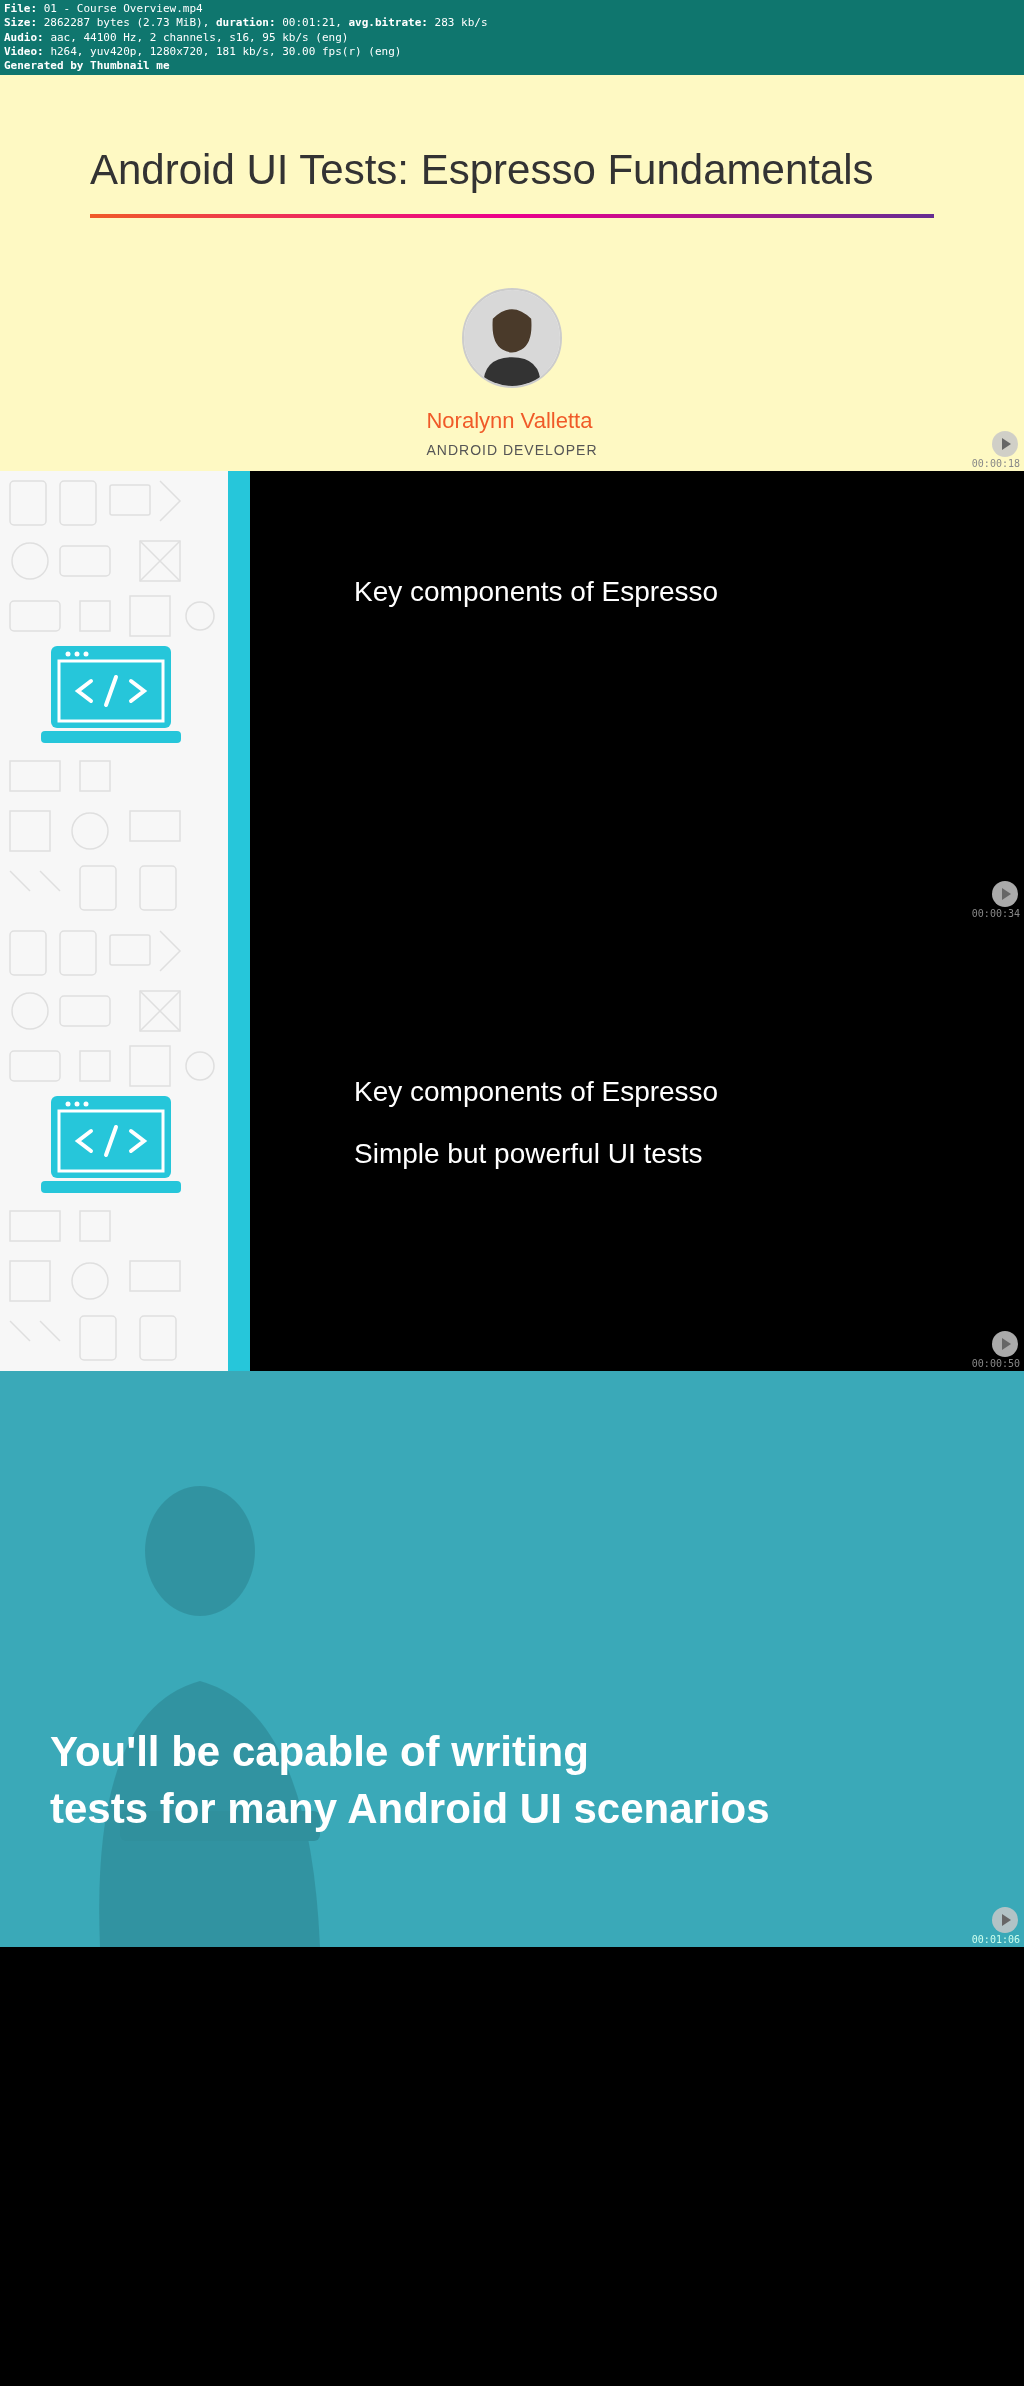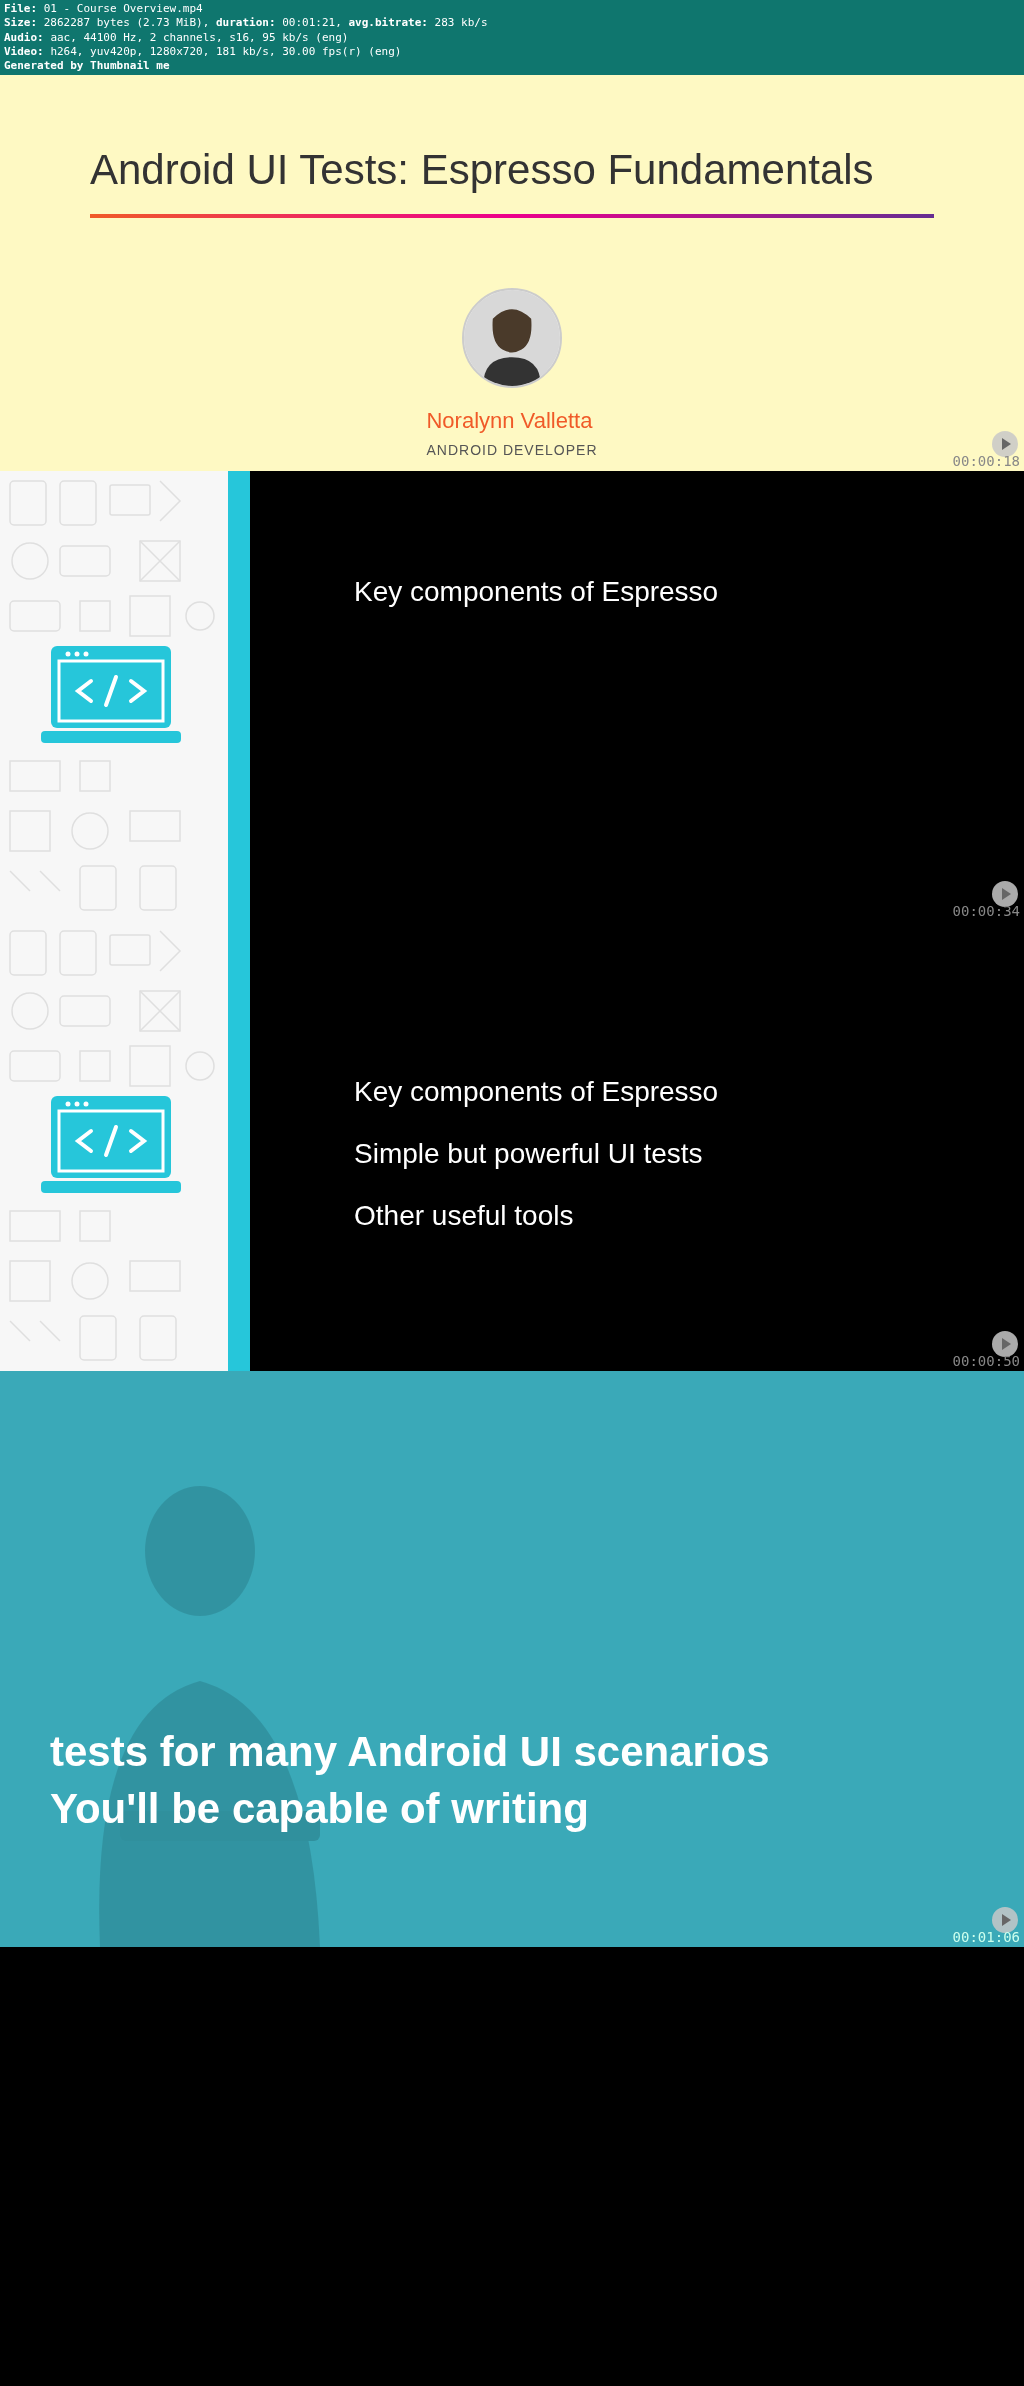--- a/index.html
+++ b/index.html
@@ -94,21 +94,21 @@
   border-left: 9px solid #666;
   border-top: 6px solid transparent;
   border-bottom: 6px solid transparent;
   margin-left: 2px;
 }
 .timecode {
   position: absolute;
   right: 4px;
   bottom: 2px;
   color: #888;
-  font-size: 14px;
+  font-size: 10px;
   font-family: monospace;
   margin-top: 7px;
 }
 
 .icons-bg {
   position: absolute;
   left: 0; top: 0;
   width: 228px; height: 100%;
   background: #f7f7f7;
   overflow: hidden;
@@ -285,31 +285,30 @@
       <path d="M 95 40 L 108 50 L 95 60" stroke="#fff" stroke-width="4" fill="none" stroke-linecap="round"></path>
       <path d="M 80 36 L 70 64" stroke="#fff" stroke-width="4" fill="none" stroke-linecap="round"></path>
       <rect x="5" y="90" width="140" height="12" rx="4" fill="#26c6da"></rect>
     </svg>
   </div>
   <div style="width:228px"></div>
   <div class="accent-band"></div>
   <div class="bullets">
     <p>Key components of Espresso</p>
     <p>Simple but powerful UI tests</p>
-    <p>Other useful tools</p>
   </div>
   <div class="play-badge"></div>
   <div class="timecode">00:00:50</div>
 </div>
 
 <div class="slide slide4">
   <svg class="person" viewBox="0 0 1024 576">
     <ellipse cx="200" cy="180" rx="55" ry="65" fill="#1a5560"></ellipse>
     <path d="M 100 576 Q 90 340 200 310 Q 310 340 320 576 Z" fill="#1a5560"></path>
     <rect x="120" y="440" width="200" height="30" rx="6" fill="#164850"></rect>
   </svg>
   <div class="caption">
+    <div>You'll be capable of writing</div>
     <div>tests for many Android UI scenarios</div>
-    <div>You'll be capable of writing</div>
   </div>
   <div class="play-badge"></div>
   <div class="timecode" style="color:#cfe">00:01:06</div>
 </div>
 
 </body></html>

